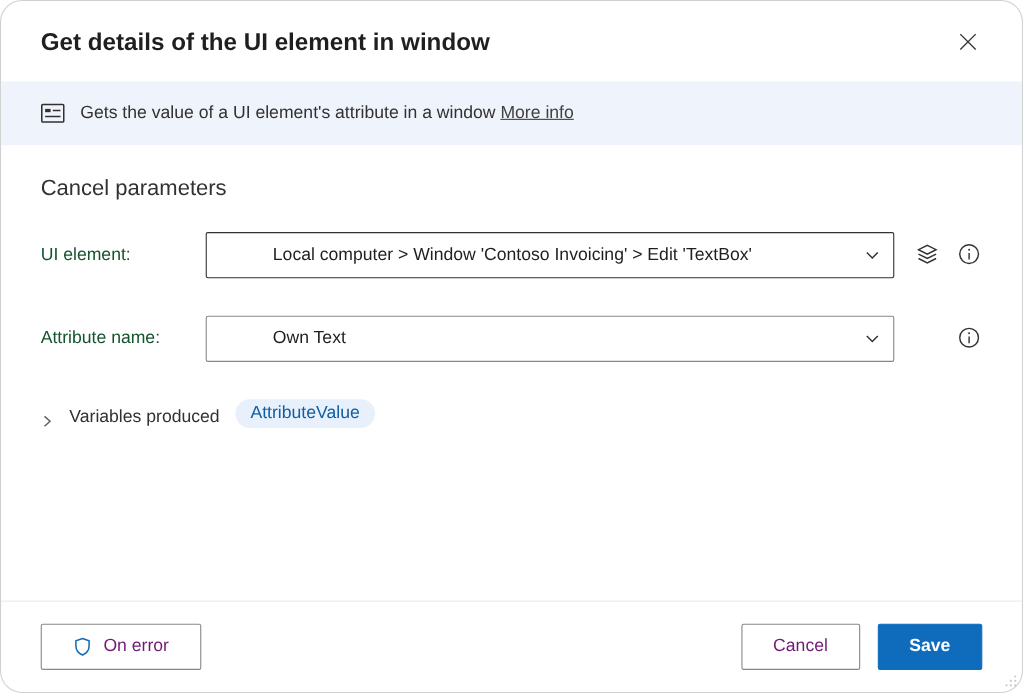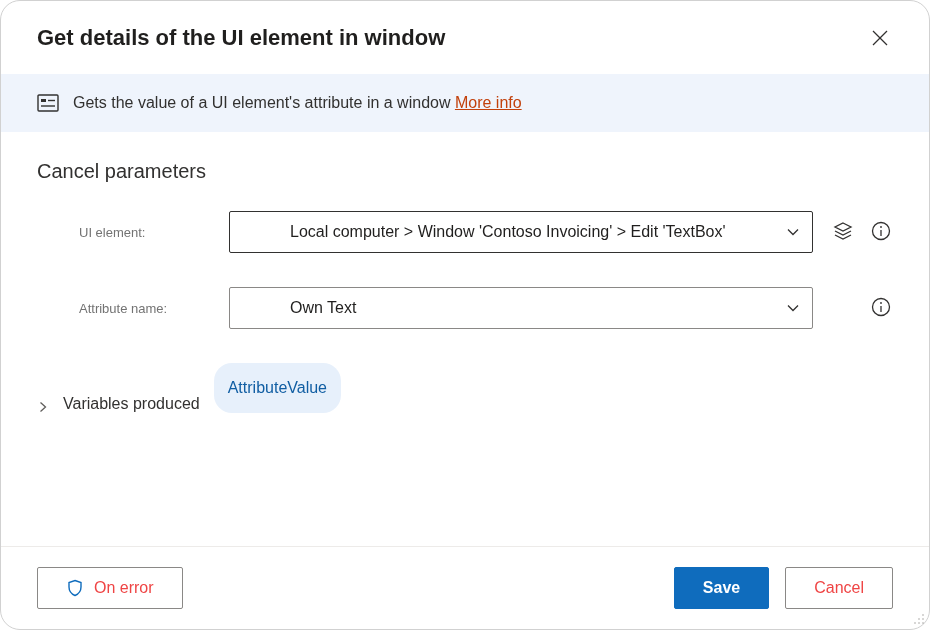--- a/index.html
+++ b/index.html
@@ -42,44 +42,43 @@
     .info-banner {
       background: #eff4fc;
       padding: 18px 36px;
       display: flex;
       align-items: center;
       gap: 14px;
       font-size: 16px;
       color: #323130;
     }
     .info-banner a {
-      color: #c2410c;
+      color: #404040;
       text-decoration: underline;
     }
     .content {
       padding: 28px 36px 20px 36px;
       flex: 1;
       overflow-y: auto;
     }
     .section-title {
       font-size: 20px;
       font-weight: 400;
       color: #323130;
       margin-bottom: 28px;
     }
     .param-row {
       display: flex;
       align-items: center;
       margin-bottom: 34px;
     }
     .param-label {
       width: 150px;
-      font-size: 13px;
-      color: #737373;
-      margin-left: 42px;
+      font-size: 16px;
+      color: #14532d;
     }
     .dropdown {
       flex: 1;
       max-width: 640px;
       height: 42px;
       border: 1px solid #8a8886;
       border-radius: 2px;
       display: flex;
       align-items: center;
       padding: 0 12px;
@@ -110,21 +109,21 @@
       align-items: flex-end;
       gap: 14px;
       font-size: 16px;
     }
     .chevron-right {
       color: #605e5c;
     }
     .chip {
       background: #e7f0fb;
       color: #115ea3;
-      padding: 16px 14px;
+      padding: 4px 14px;
       border-radius: 18px;
       font-size: 16px;
     }
     .footer {
       border-top: 1px solid #edebe9;
       padding: 20px 36px;
       display: flex;
       justify-content: space-between;
       align-items: center;
     }
@@ -132,21 +131,21 @@
       height: 42px;
       padding: 0 28px;
       font-size: 16px;
       border-radius: 2px;
       cursor: pointer;
       display: inline-flex;
       align-items: center;
       gap: 10px;
       background: #fff;
       border: 1px solid #8a8886;
-      color: #ef4444;
+      color: #701a75;
     }
     .btn.primary {
       background: #0f6cbd;
       border-color: #0f6cbd;
       color: #fff;
       font-weight: 600;
     }
     .footer-right { display: flex; gap: 16px; }
     .resize-grip {
       position: absolute;
@@ -242,22 +241,22 @@
   </div>
 
   <div class="footer">
     <button class="btn">
       <svg width="18" height="18" viewBox="0 0 18 18" fill="none" stroke="#0f6cbd" stroke-width="1.4">
         <path d="M9 1.5 L15 3.5 V8 C15 12 12.5 15 9 16.5 C5.5 15 3 12 3 8 V3.5 Z"></path>
       </svg>
       <span>On error</span>
     </button>
     <div class="footer-right">
+      <button class="btn">Cancel</button>
       <button class="btn primary">Save</button>
-      <button class="btn">Cancel</button>
     </div>
   </div>
 
   <svg class="resize-grip" viewBox="0 0 14 14">
     <circle cx="12" cy="4" r="1" fill="#8a8886"></circle>
     <circle cx="8" cy="8" r="1" fill="#8a8886"></circle>
       <circle cx="12" cy="8" r="1" fill="#8a8886"></circle>
     <circle cx="4" cy="12" r="1" fill="#8a8886"></circle>
       <circle cx="8" cy="12" r="1" fill="#8a8886"></circle>
       <circle cx="12" cy="12" r="1" fill="#8a8886"></circle>

